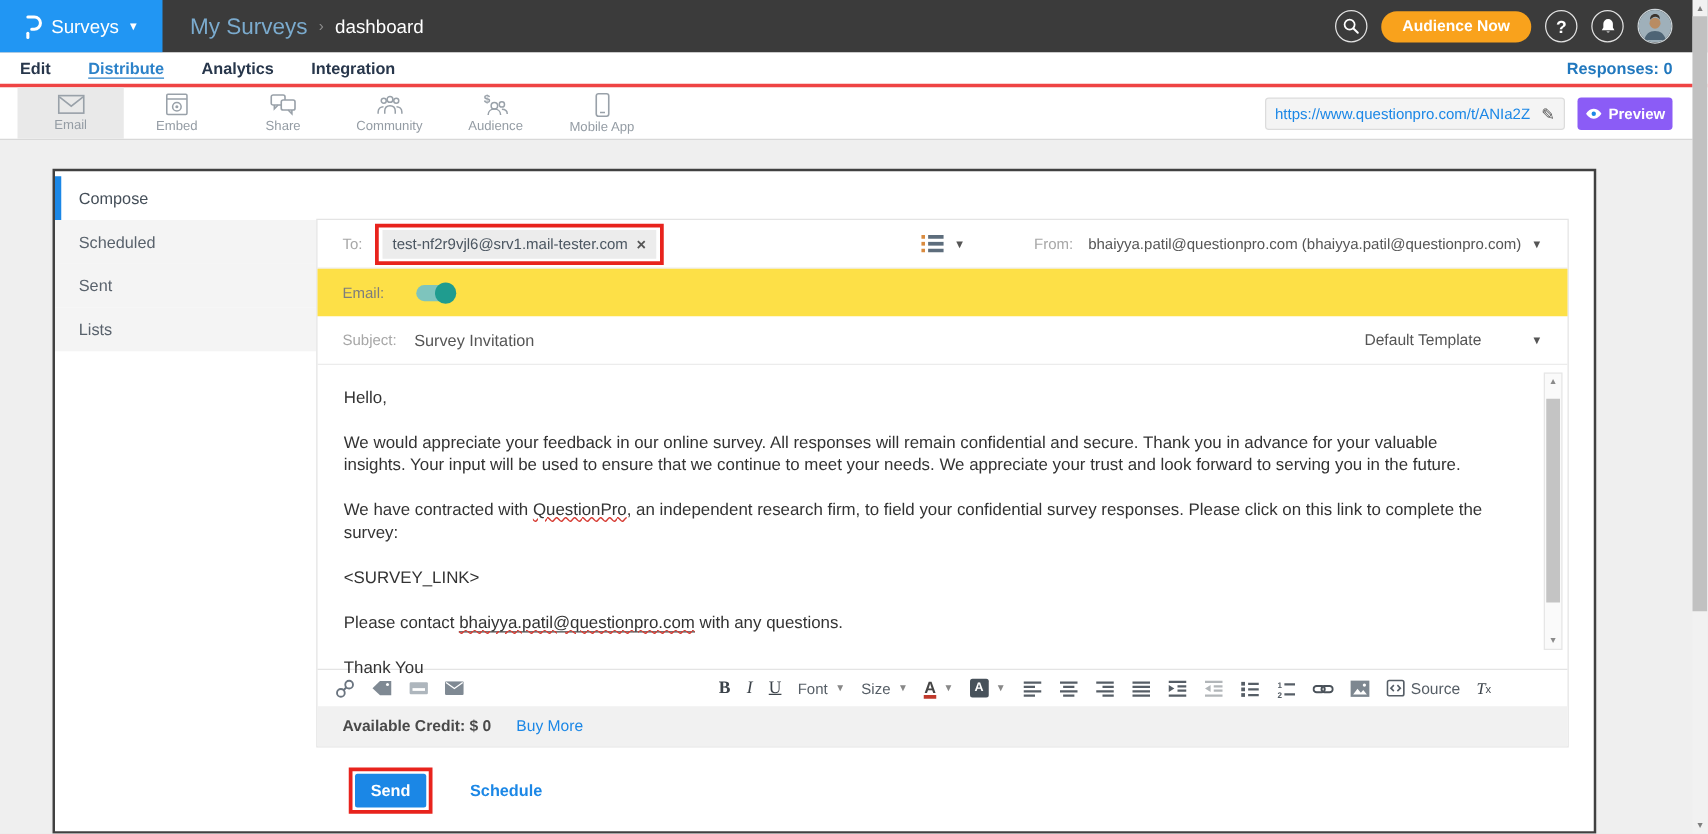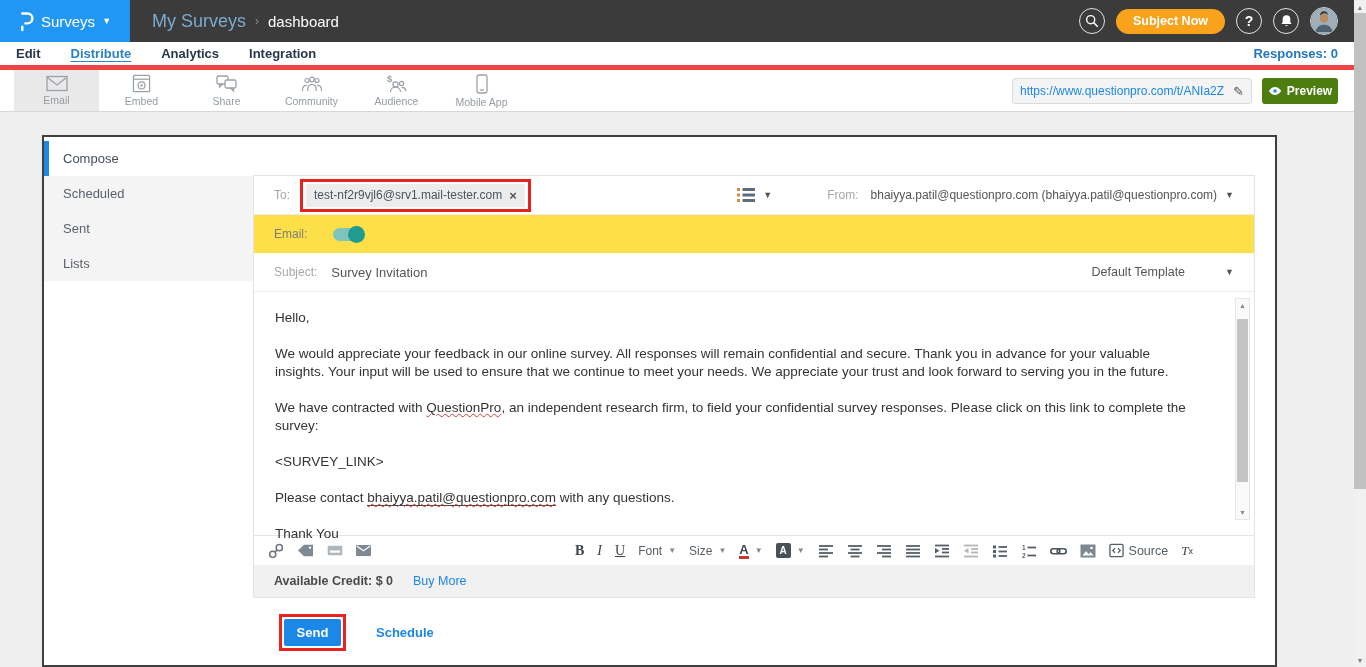--- a/index.html
+++ b/index.html
@@ -18,34 +18,34 @@
   .breadcrumb { display:flex; align-items:center; gap:9px; margin-left:22px; }
   .bc-parent { color:#7babce; font-size:18px; text-decoration:none; cursor:pointer; }
   .bc-sep { color:#8d8d8d; font-size:12px; }
   .bc-current { color:#ffffff; font-size:15px; }
   .topbar-right { position:absolute; right:28px; top:0; height:42px; display:flex; align-items:center; gap:11px; }
   .circle-btn { width:26px; height:26px; border-radius:50%; border:1.5px solid rgba(255,255,255,.85); display:flex; align-items:center; justify-content:center; color:#fff; cursor:pointer; background:transparent; }
   .help-glyph { font-size:14px; font-weight:bold; color:#fff; }
   .upgrade-btn { height:25px; border:none; border-radius:13px; background:#f9a21c; color:#fff; font-weight:bold; font-size:12.5px; padding:0 17px; cursor:pointer; font-family:inherit; }
   .avatar { width:28px; height:28px; border-radius:50%; overflow:hidden; border:1.5px solid #cfd6da; cursor:pointer; }
   
-  .tabbar { position:absolute; left:0; top:42px; width:1366px; height:28px; background:#fff; border-bottom:5px solid #ef4444; display:flex; align-items:center; padding:0 28px 0 16px; gap:30px; }
+  .tabbar { position:absolute; left:0; top:42px; width:1366px; height:28px; background:#fff; border-bottom:3px solid #ef4444; display:flex; align-items:center; padding:0 28px 0 16px; gap:30px; }
   .tab { font-size:13px; font-weight:bold; color:#27364b; cursor:pointer; text-decoration:none; }
   .tab.active { color:#2c82c9; text-decoration:underline; text-underline-offset:3px; }
   .responses { margin-left:auto; font-size:13px; font-weight:bold; color:#2178be; }
   
   .channelbar { position:absolute; left:0; top:70px; width:1366px; height:42px; background:#fff; border-bottom:1px solid #d8d8d8; display:flex; align-items:stretch; padding-left:14px; }
   .channel { width:85px; display:flex; flex-direction:column; align-items:center; justify-content:center; gap:2px; cursor:pointer; }
   .channel.active { background:#e9e9e9; }
   .ch-label { font-size:10.5px; color:#949ca4; }
   .ch-icon svg { display:block; }
   .url-box { position:absolute; left:1012px; top:78px; width:240px; height:26px; background:#f4f4f4; border:1px solid #dcdcdc; border-radius:3px; display:flex; align-items:center; padding:0 7px; cursor:text; }
   .url-text { flex:1; font-size:12px; color:#1b87e6; white-space:nowrap; overflow:hidden; }
   .pencil { color:#555; font-size:13px; cursor:pointer; }
-  .preview-btn { position:absolute; left:1262px; top:78px; width:76px; height:26px; background:#4d7c0f; color:#fff; border:none; border-radius:3px; font-size:12px; font-weight:bold; display:flex; align-items:center; justify-content:center; gap:5px; cursor:pointer; font-family:inherit; }
+  .preview-btn { position:absolute; left:1262px; top:78px; width:76px; height:26px; background:#8b5cf6; color:#fff; border:none; border-radius:3px; font-size:12px; font-weight:bold; display:flex; align-items:center; justify-content:center; gap:5px; cursor:pointer; font-family:inherit; }
   
   .card { position:absolute; left:42px; top:135px; width:1235px; height:532px; background:#fff; border:2px solid #404040; box-shadow:0 1px 3px rgba(0,0,0,.06); }
   .side-item { width:209px; height:35px; line-height:35px; padding-left:14px; font-size:13px; color:#59626c; background:#f4f4f4; border-left:5px solid transparent; cursor:pointer; }
   .side-item.active { background:#fff; border-left-color:#1b87e6; color:#454f59; }
   .sidebar { position:absolute; left:0; top:4px; }
   
   .panel { position:absolute; left:209px; top:38px; width:1002px; background:#fff; border:1px solid #e4e4e4; }
   .row { display:flex; align-items:center; padding:0 20px; }
   .row-to { height:39px; border-bottom:1px solid #ececec; }
   .field-label { font-size:12px; color:#a7a7a7; }
@@ -129,21 +129,21 @@
     </nav>
     <div class="topbar-right">
       <div class="circle-btn">
         <span>
           <svg width="14" height="14" viewBox="0 0 16 16">
               <circle cx="6.5" cy="6.5" r="4.6" fill="none" stroke="#fff" stroke-width="1.6"></circle>
               <line x1="10" y1="10" x2="14" y2="14" stroke="#fff" stroke-width="1.8" stroke-linecap="round"></line>
             </svg>
         </span>
       </div>
-      <button class="upgrade-btn">Subject Now</button>
+      <button class="upgrade-btn">Audience Now</button>
       <div class="circle-btn">
         <span class="help-glyph">?</span>
       </div>
       <div class="circle-btn">
         <span>
           <svg width="13" height="14" viewBox="0 0 18 19">
               <path d="M9 1.5a5.3 5.3 0 0 0-5.3 5.3v4.2L2 13.8h14l-1.7-2.8V6.8A5.3 5.3 0 0 0 9 1.5z" fill="#fff"></path>
               <path d="M7.2 15.2a1.9 1.9 0 0 0 3.6 0z" fill="#fff"></path>
             </svg>
         </span>

